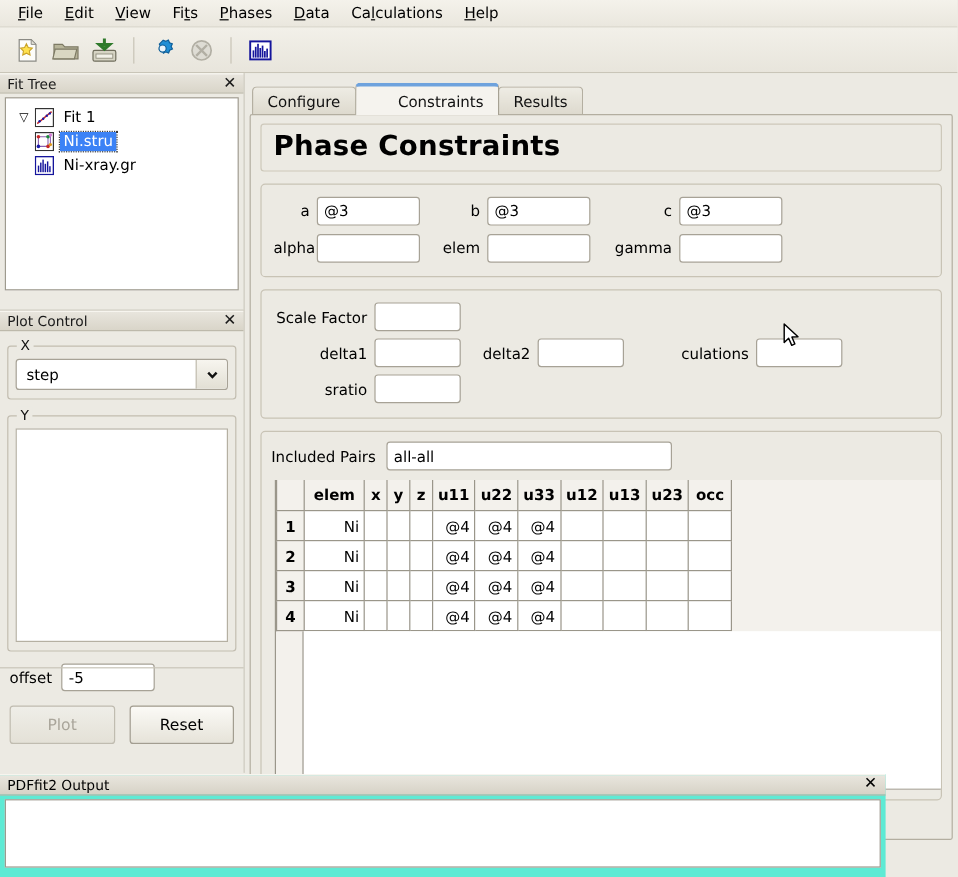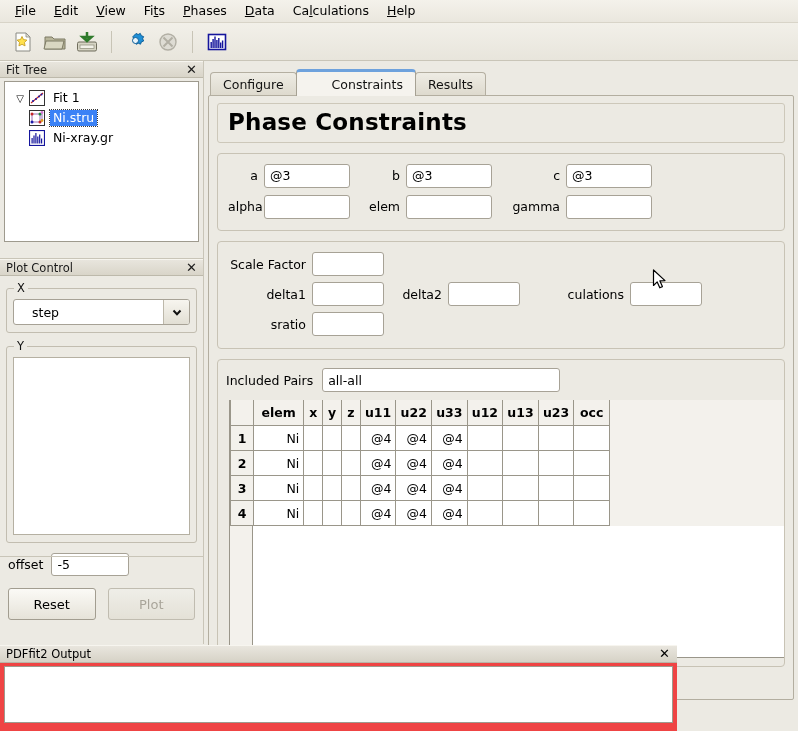--- a/index.html
+++ b/index.html
@@ -73,21 +73,21 @@
   }
   .gbox > .glegend {
     position: absolute; top: -8px; left: 7px; background: #eceae3;
     padding: 0 3px; font-size: 11.5px; color: #111;
   }
 
   .combo {
     display: flex; height: 26px; border: 1px solid #a7a296; border-radius: 3px;
     background: #fff; overflow: hidden;
   }
-  .combo .cv { flex: 1; display: flex; align-items: center; padding-left: 18px; font-size: 12.5px; }
+  .combo .cv { flex: 1; display: flex; align-items: center; padding-left: 8px; font-size: 12.5px; }
   .combo .carr {
     width: 26px; display: flex; align-items: center; justify-content: center;
     border-left: 1px solid #bdb8aa;
     background: linear-gradient(to bottom, #f7f5ef 0%, #e2dfd4 100%);
   }
 
   .ylist { height: 178px; background: #fff; border: 1px solid #b5b0a2; }
 
   .offset-row { display: flex; align-items: center; gap: 8px; margin: 10px 8px 0 8px; }
   .offset-row .lbl { font-size: 12.5px; }
@@ -159,21 +159,21 @@
   }
   table.ctab th {
     background: #f3f1ec; font-weight: bold; text-align: center; height: 26px;
   }
   table.ctab td.rh {
     background: #f3f1ec; font-weight: bold; text-align: center; padding: 0;
   }
   table.ctab td.cell { background: #fff; text-align: right; }
 
   
-  .bottom-dock { position: absolute; left: 0; top: 645px; width: 677px; height: 86px; background: #ef4444; }
+  .bottom-dock { position: absolute; left: 0; top: 645px; width: 738px; height: 86px; background: #5eead4; }
   .bd-title {
     height: 18px; background: linear-gradient(to bottom, #e9e6de 0%, #d6d2c6 100%);
     border-top: 1px solid #f7f5ef; border-bottom: 1px solid #b9b5a7;
     display: flex; align-items: center; padding: 0 5px 0 6px; font-size: 11.5px;
   }
   .bd-title .t { flex: 1; }
   .bd-body { margin: 3px 4px 4px 4px; height: 57px; background: #fff; border: 1px solid #9e9a8e; }
 
   .vsplit { position: absolute; left: 203px; top: 61px; width: 1px; height: 583px; background: #c9c5b8; }
 
@@ -332,22 +332,22 @@
       </div>
 
       <div class="offset-row">
         <span class="lbl">offset</span>
         <span class="txtin" style="width:78px;">-5</span>
       </div>
 
       <div class="dock-hsep" style="top:297px;"></div>
 
       <div class="btnrow">
+        <div class="pbtn disabled">Plot</div>
         <div class="pbtn">Reset</div>
-        <div class="pbtn disabled">Plot</div>
       </div>
     </div>
   </div>
 
   <div class="vsplit"></div>
 
   <div class="main">
 
     <div class="tabstrip">
       <div class="tab">

